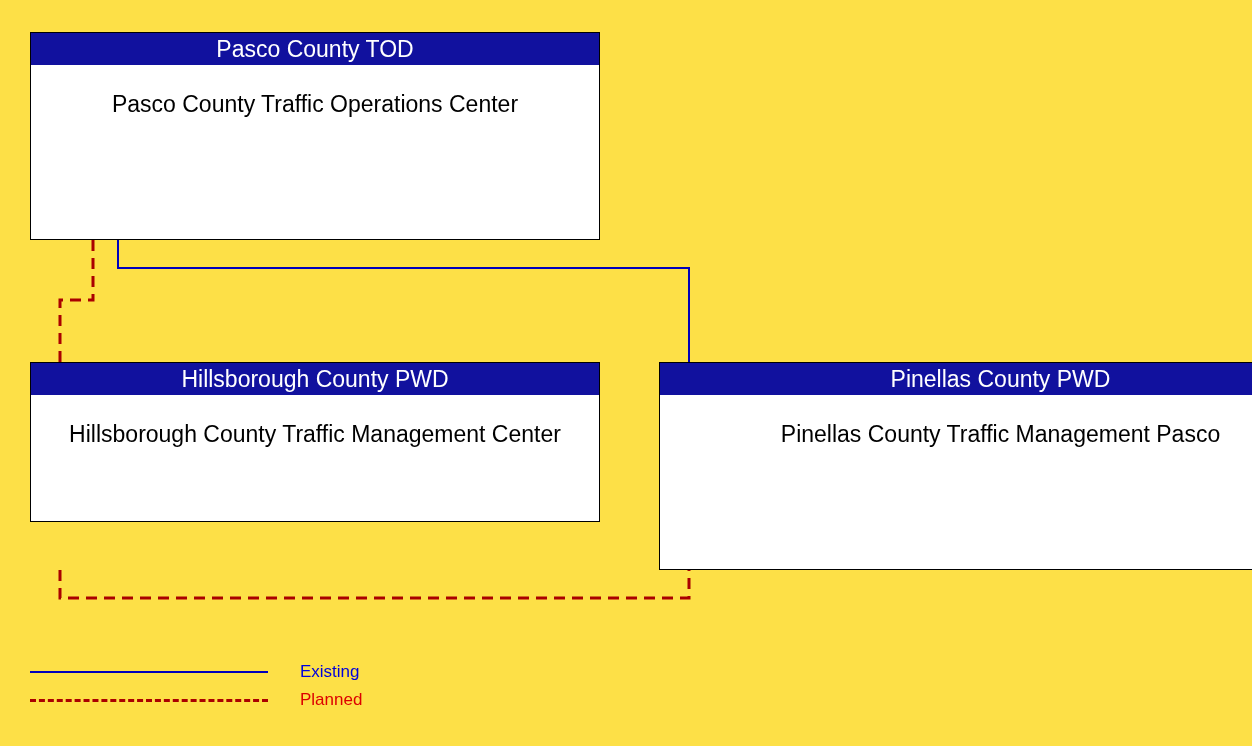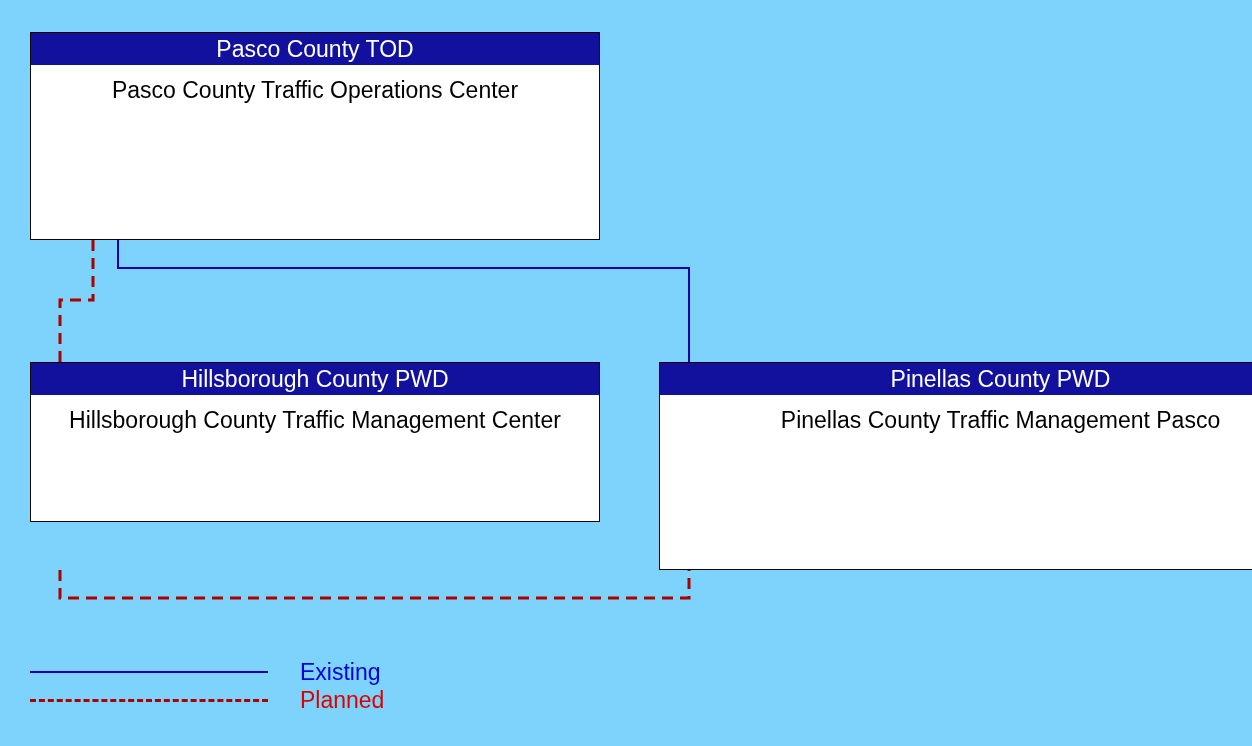--- a/index.html
+++ b/index.html
@@ -11,21 +11,21 @@
     width: 1252px;
     height: 746px;
     font-family: "Liberation Sans", sans-serif;
     -webkit-font-smoothing: none;
   }
   #canvas {
     position: relative;
     width: 1252px;
     height: 746px;
     overflow: hidden;
-    background: #7dd3fc;
+    background: #fde047;
   }
 
   
   #connectors {
     position: absolute;
     left: 0;
     top: 0;
     width: 1252px;
     height: 746px;
   }
@@ -43,21 +43,21 @@
     background: #11119e;
     color: #ffffff;
     font-size: 23px;
     line-height: 32px;
     text-align: center;
     white-space: nowrap;
     overflow: hidden;
   }
   .node-body {
     box-sizing: border-box;
-    padding: 10px 4px 0 4px;
+    padding: 24px 4px 0 4px;
     color: #000000;
     font-size: 23px;
     line-height: 30px;
     text-align: center;
   }
 
   
   #node-pasco        { left: 30px;  top: 32px;  width: 570px; height: 208px; }
   #node-hillsborough { left: 30px;  top: 362px; width: 570px; height: 160px; }
   #node-pinellas     { left: 659px; top: 362px; width: 683px; height: 208px; }
@@ -80,21 +80,21 @@
     top: 13px;
     width: 238px;
     height: 0;
   }
   .legend-swatch.solid  { border-top: 2px solid #0000bb; }
   .legend-swatch.dashed { border-top: 3px dashed #aa0000; }
   .legend-label {
     position: absolute;
     left: 270px;
     top: 0;
-    font-size: 23px;
+    font-size: 17px;
     line-height: 28px;
     white-space: nowrap;
   }
   .legend-label.existing { color: #0000dd; }
   .legend-label.planned  { color: #dd0000; }
 </style>
 </head>
 <body>
 
 <div id="canvas">

